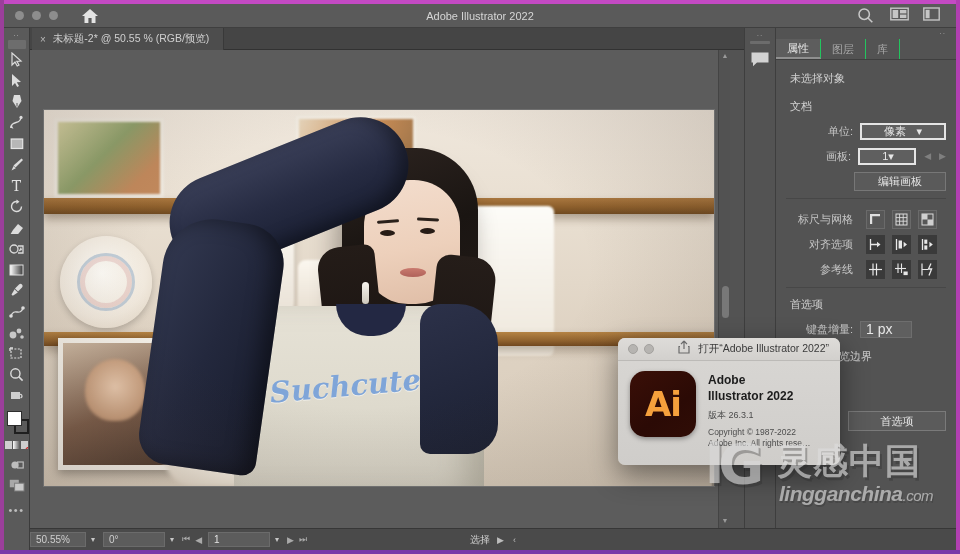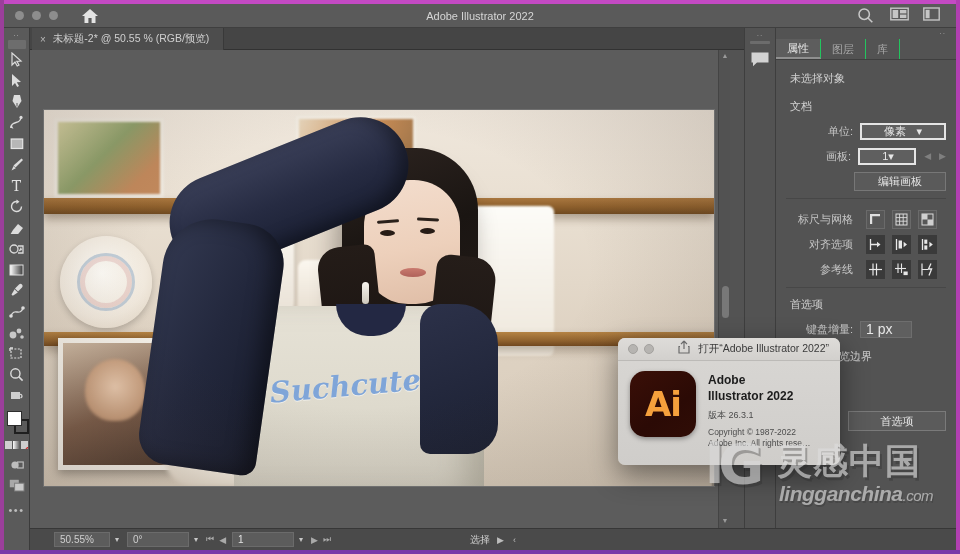--- a/index.html
+++ b/index.html
@@ -257,21 +257,21 @@
   .vscroll .thumb {
     position:absolute; left:3px; top:236px; width:7px; height:32px;
     background:#787878; border-radius:4px;
   }
   .vscroll .arw { position:absolute; left:0; width:12px; height:12px; color:#9a9a9a; font-size:7px; text-align:center; }
 
   
   .statusbar {
     position:absolute; left:4px; bottom:4px; width:952px; height:22px;
     background:#4a4a4a; border-top:1px solid #373737;
-    display:flex; align-items:center; font-size:10px; color:#cfcfcf;padding-left:24px;
+    display:flex; align-items:center; font-size:10px; color:#cfcfcf;
   }
   .sb-zoom {
     margin-left:26px; width:56px; height:15px; background:#5c5c5c; border:1px solid #6b6b6b;
     display:flex; align-items:center; padding-left:5px; font-size:10px; cursor:text;
   }
   .caret { margin-left:5px; font-size:8px; color:#c7c7c7; cursor:pointer;}
   .sb-rot {
     margin-left:8px; width:62px; height:15px; background:#5c5c5c; border:1px solid #6b6b6b;
     display:flex; align-items:center; padding-left:5px; cursor:text;
   }

